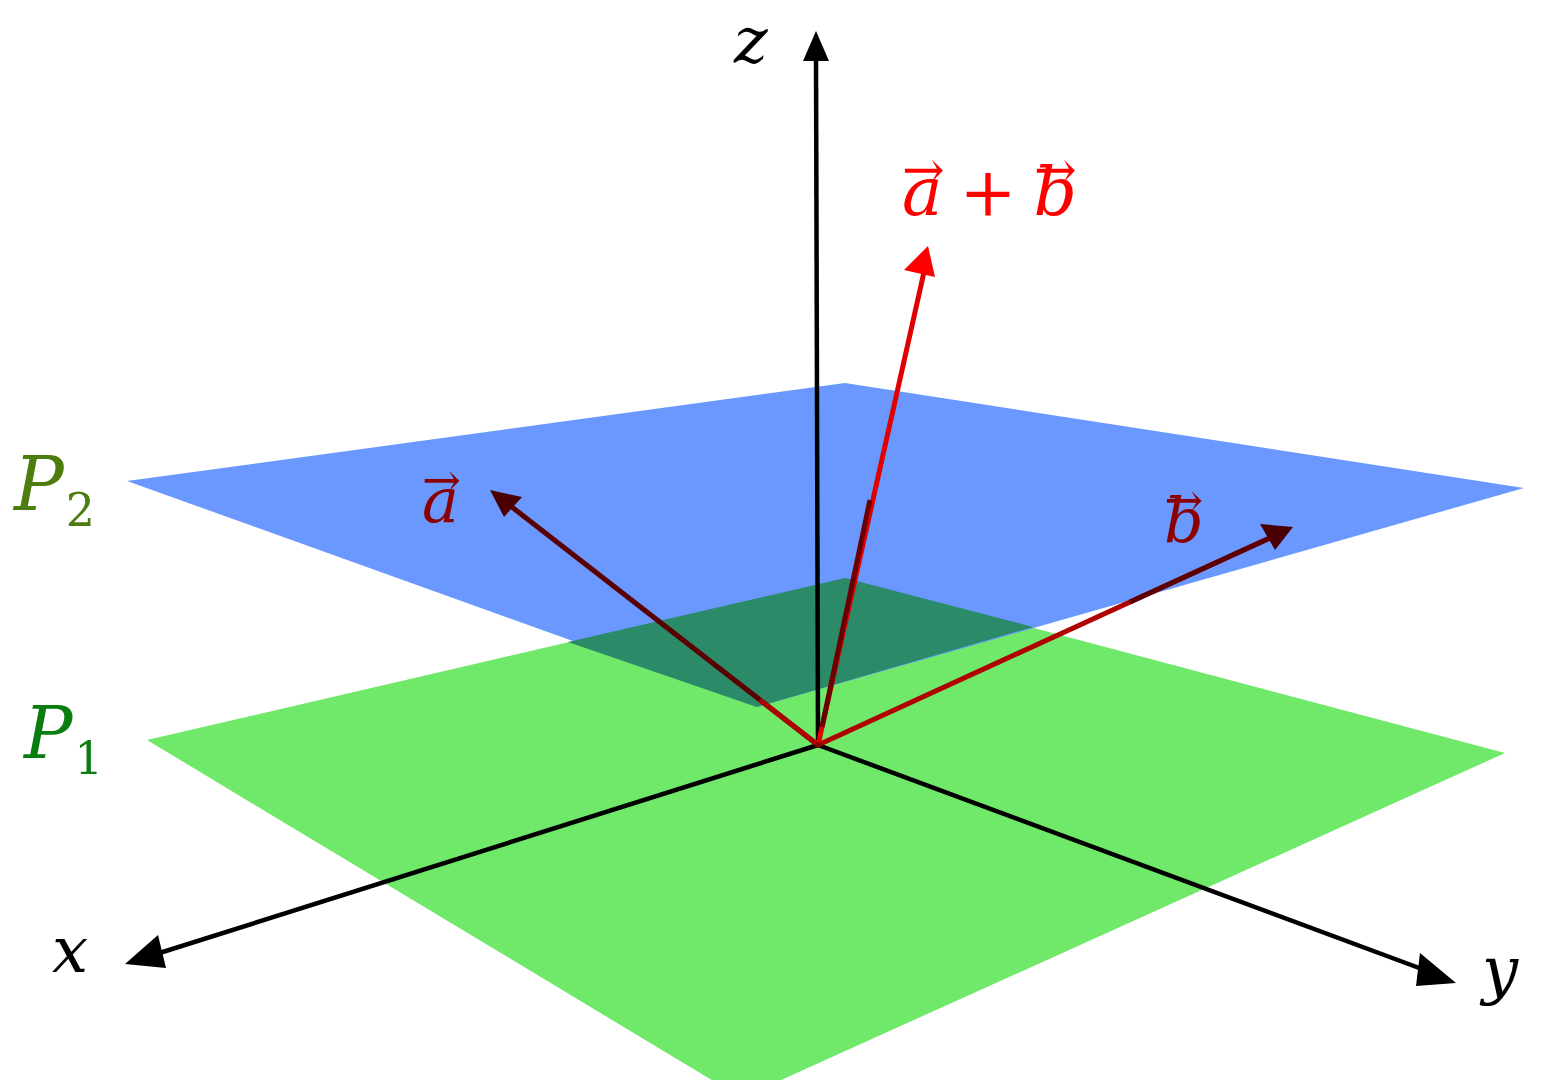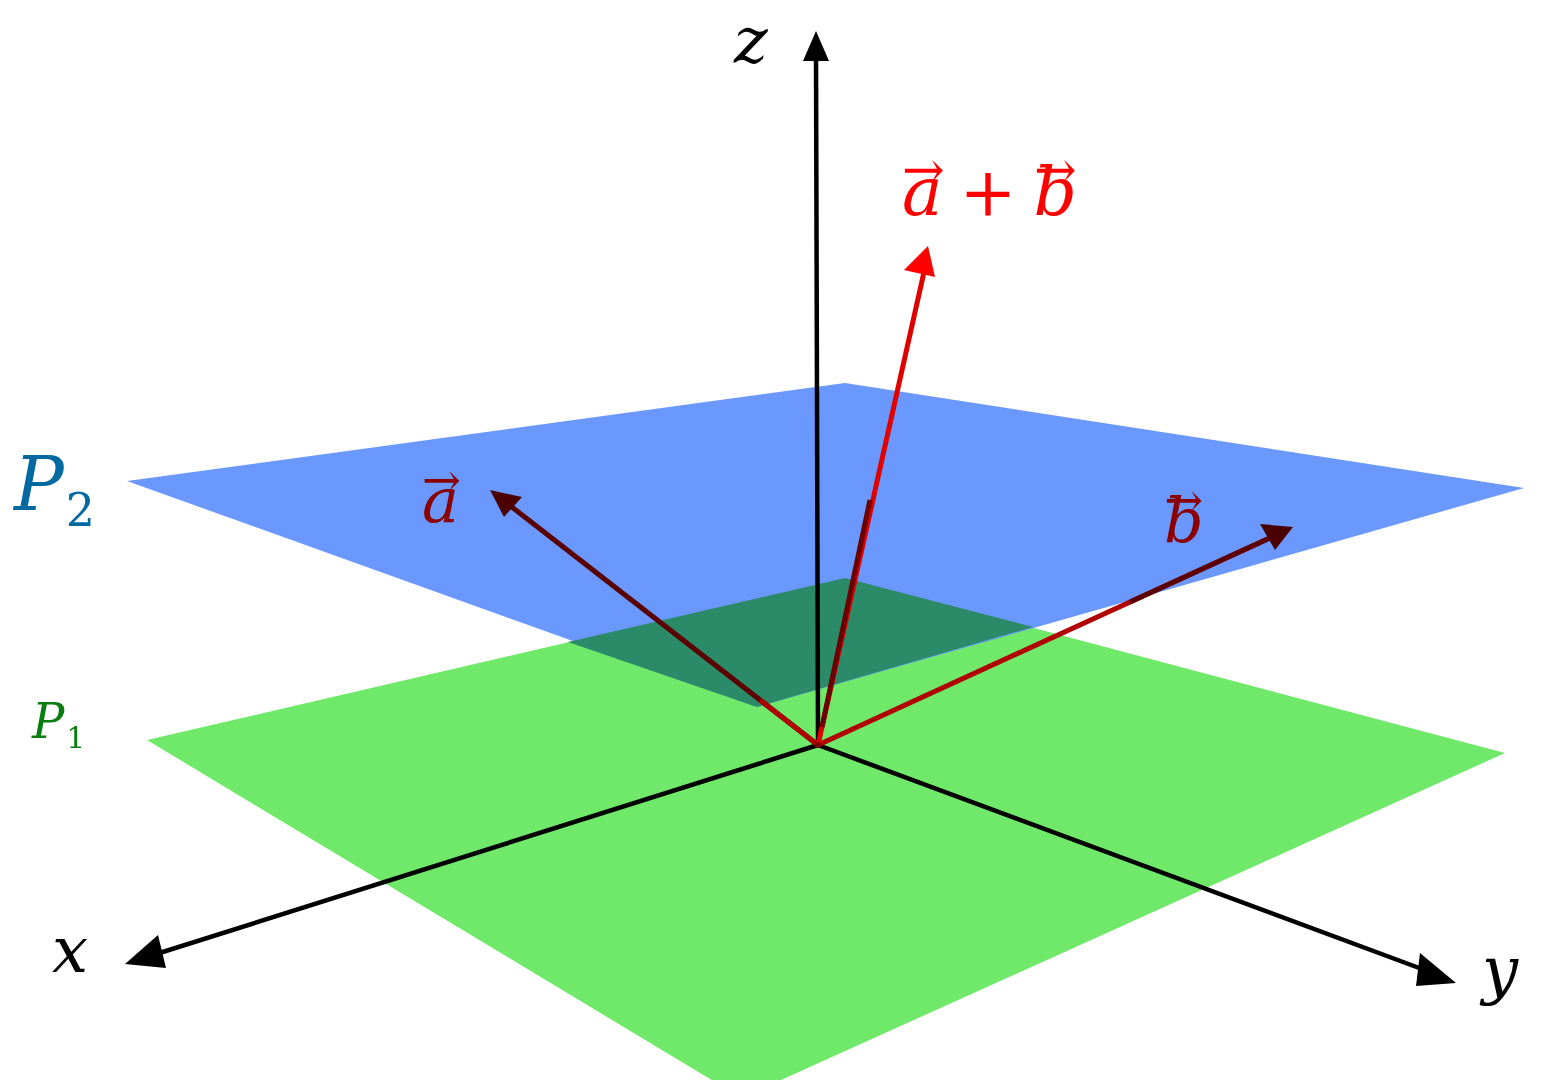--- a/index.html
+++ b/index.html
@@ -63,25 +63,25 @@
 </div>
 
 <div class="lbl" style="left:52px; top:918px; font-size:64px; color:#000;">
   <span>x</span>
 </div>
 
 <div class="lbl" style="left:1482px; top:938px; font-size:64px; color:#000;">
   <span>y</span>
 </div>
 
-<div class="lbl" style="left:14px; top:447px; font-size:74px; color:#0369a1;">
+<div class="lbl" style="left:14px; top:447px; font-size:74px; color:#4d7c0f;">
   <span>P</span><span class="sub">2</span>
 </div>
 
-<div class="lbl" style="left:32px; top:697px; font-size:48px; color:#0a7d10;">
+<div class="lbl" style="left:24px; top:697px; font-size:72px; color:#0a7d10;">
   <span>P</span><span class="sub">1</span>
 </div>
 
 <div class="lbl" style="left:422px; top:470px; font-size:62px; color:#8b0000;">
   <span class="vec">
     <span class="arr">→</span>
     <span>a</span>
   </span>
 </div>
 

